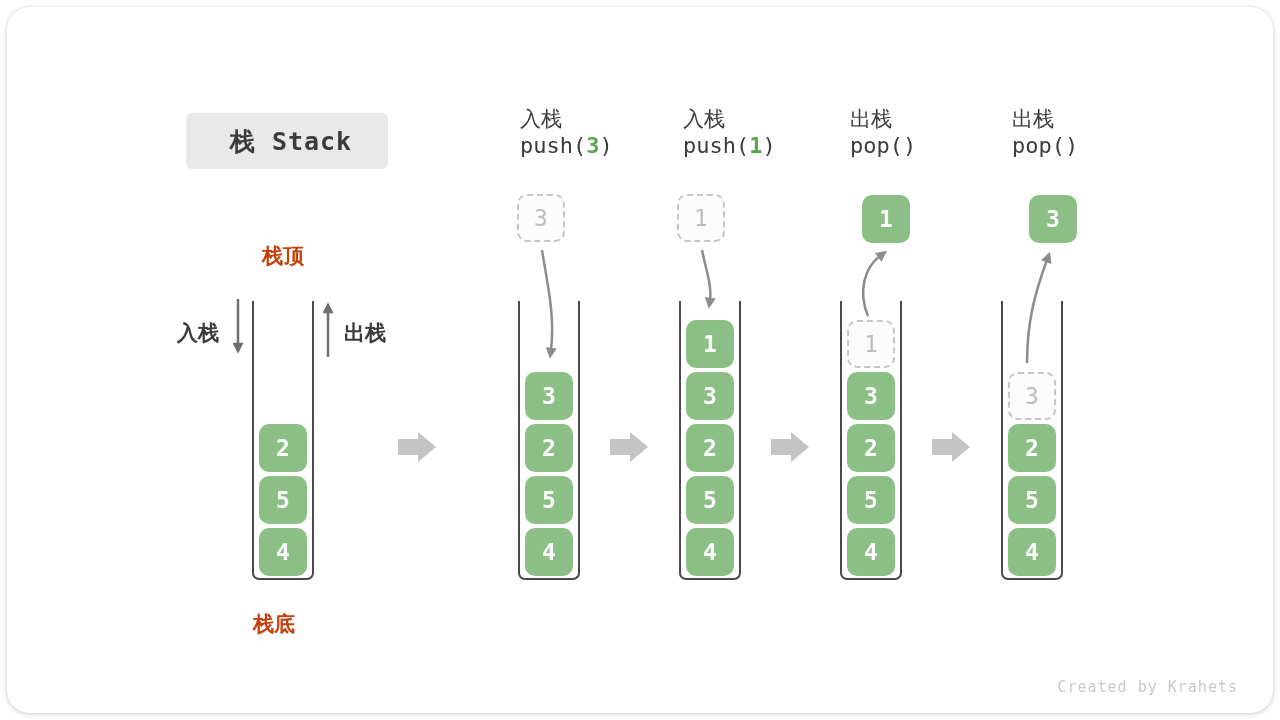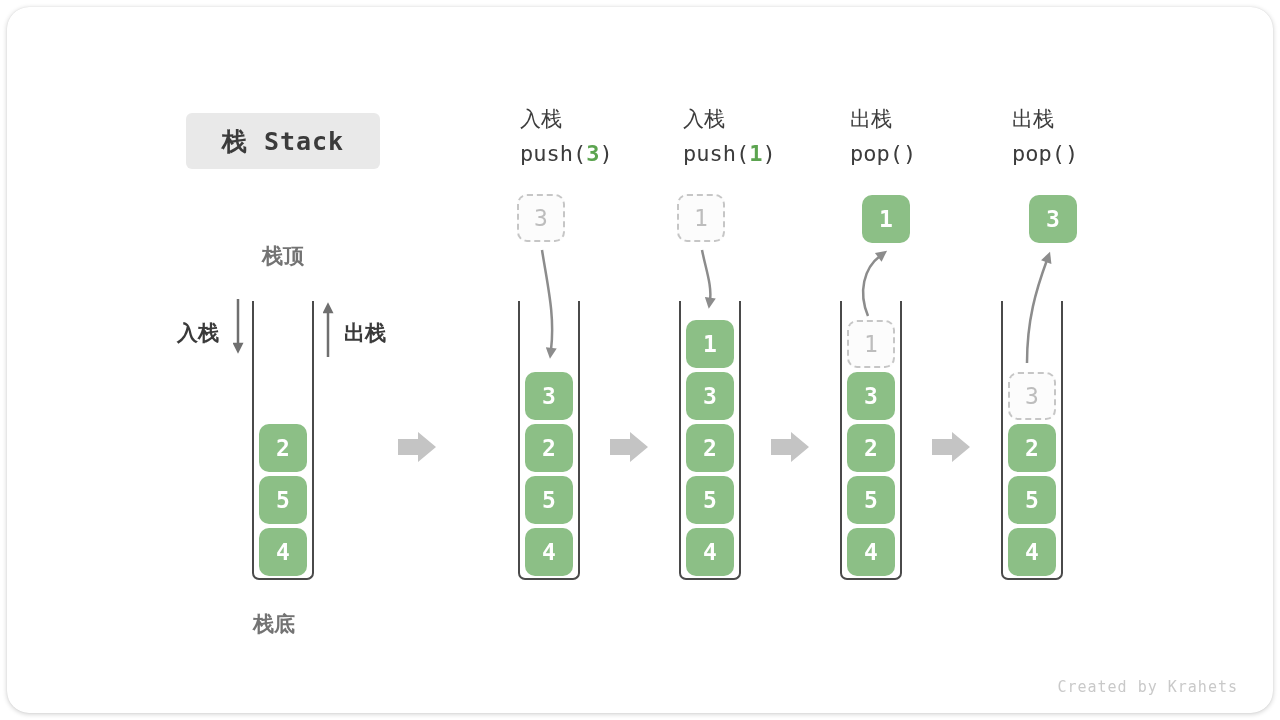--- a/index.html
+++ b/index.html
@@ -11,32 +11,32 @@
   .card {
     position:absolute; left:7px; top:7px; width:1266px; height:706px;
     background:#ffffff; border-radius:22px;
     box-shadow:0 1px 5px rgba(0,0,0,0.20), 0 0 1px rgba(0,0,0,0.12);
   }
   .title-box {
     position:absolute; left:186px; top:113px; width:194px; height:56px;
     background:#e9e9e9; border-radius:6px;
     display:flex; align-items:center; justify-content:center;
     font-family:"DejaVu Sans Mono","Liberation Mono",monospace;
-    font-size:25px; font-weight:700; color:#3b3b3b; letter-spacing:1px;
+    font-size:25px; font-weight:700; color:#3b3b3b; letter-spacing:1px;padding-left:8px;
   }
   .op { position:absolute; top:106px; }
   .op-cn { font-size:21px; font-weight:500; color:#3c3c3c; line-height:26px; }
   .op-code {
-    margin-top:8px; font-family:"DejaVu Sans Mono","Liberation Mono",monospace;
+    font-family:"DejaVu Sans Mono","Liberation Mono",monospace;
     font-size:22px; color:#3c3c3c; line-height:28px;
   }
   .op-code .arg { color:#5ca450; font-weight:700; }
   .well-label {
     position:absolute; width:62px; text-align:center;
-    font-size:21px; font-weight:700; color:#737373;
+    font-size:21px; font-weight:700; color:#c2410c;
   }
   .side-label { position:absolute; font-size:21px; font-weight:700; color:#3a3a3a; }
   .well {
     position:absolute; top:301px; width:62px; height:279px; box-sizing:border-box;
     border:2px solid #4a4a4a; border-top:none; border-radius:0 0 7px 7px;
     background:transparent;
   }
   .cell {
     position:absolute; width:48px; height:48px; border-radius:10px;
     background:#8cbf86; color:#ffffff;

